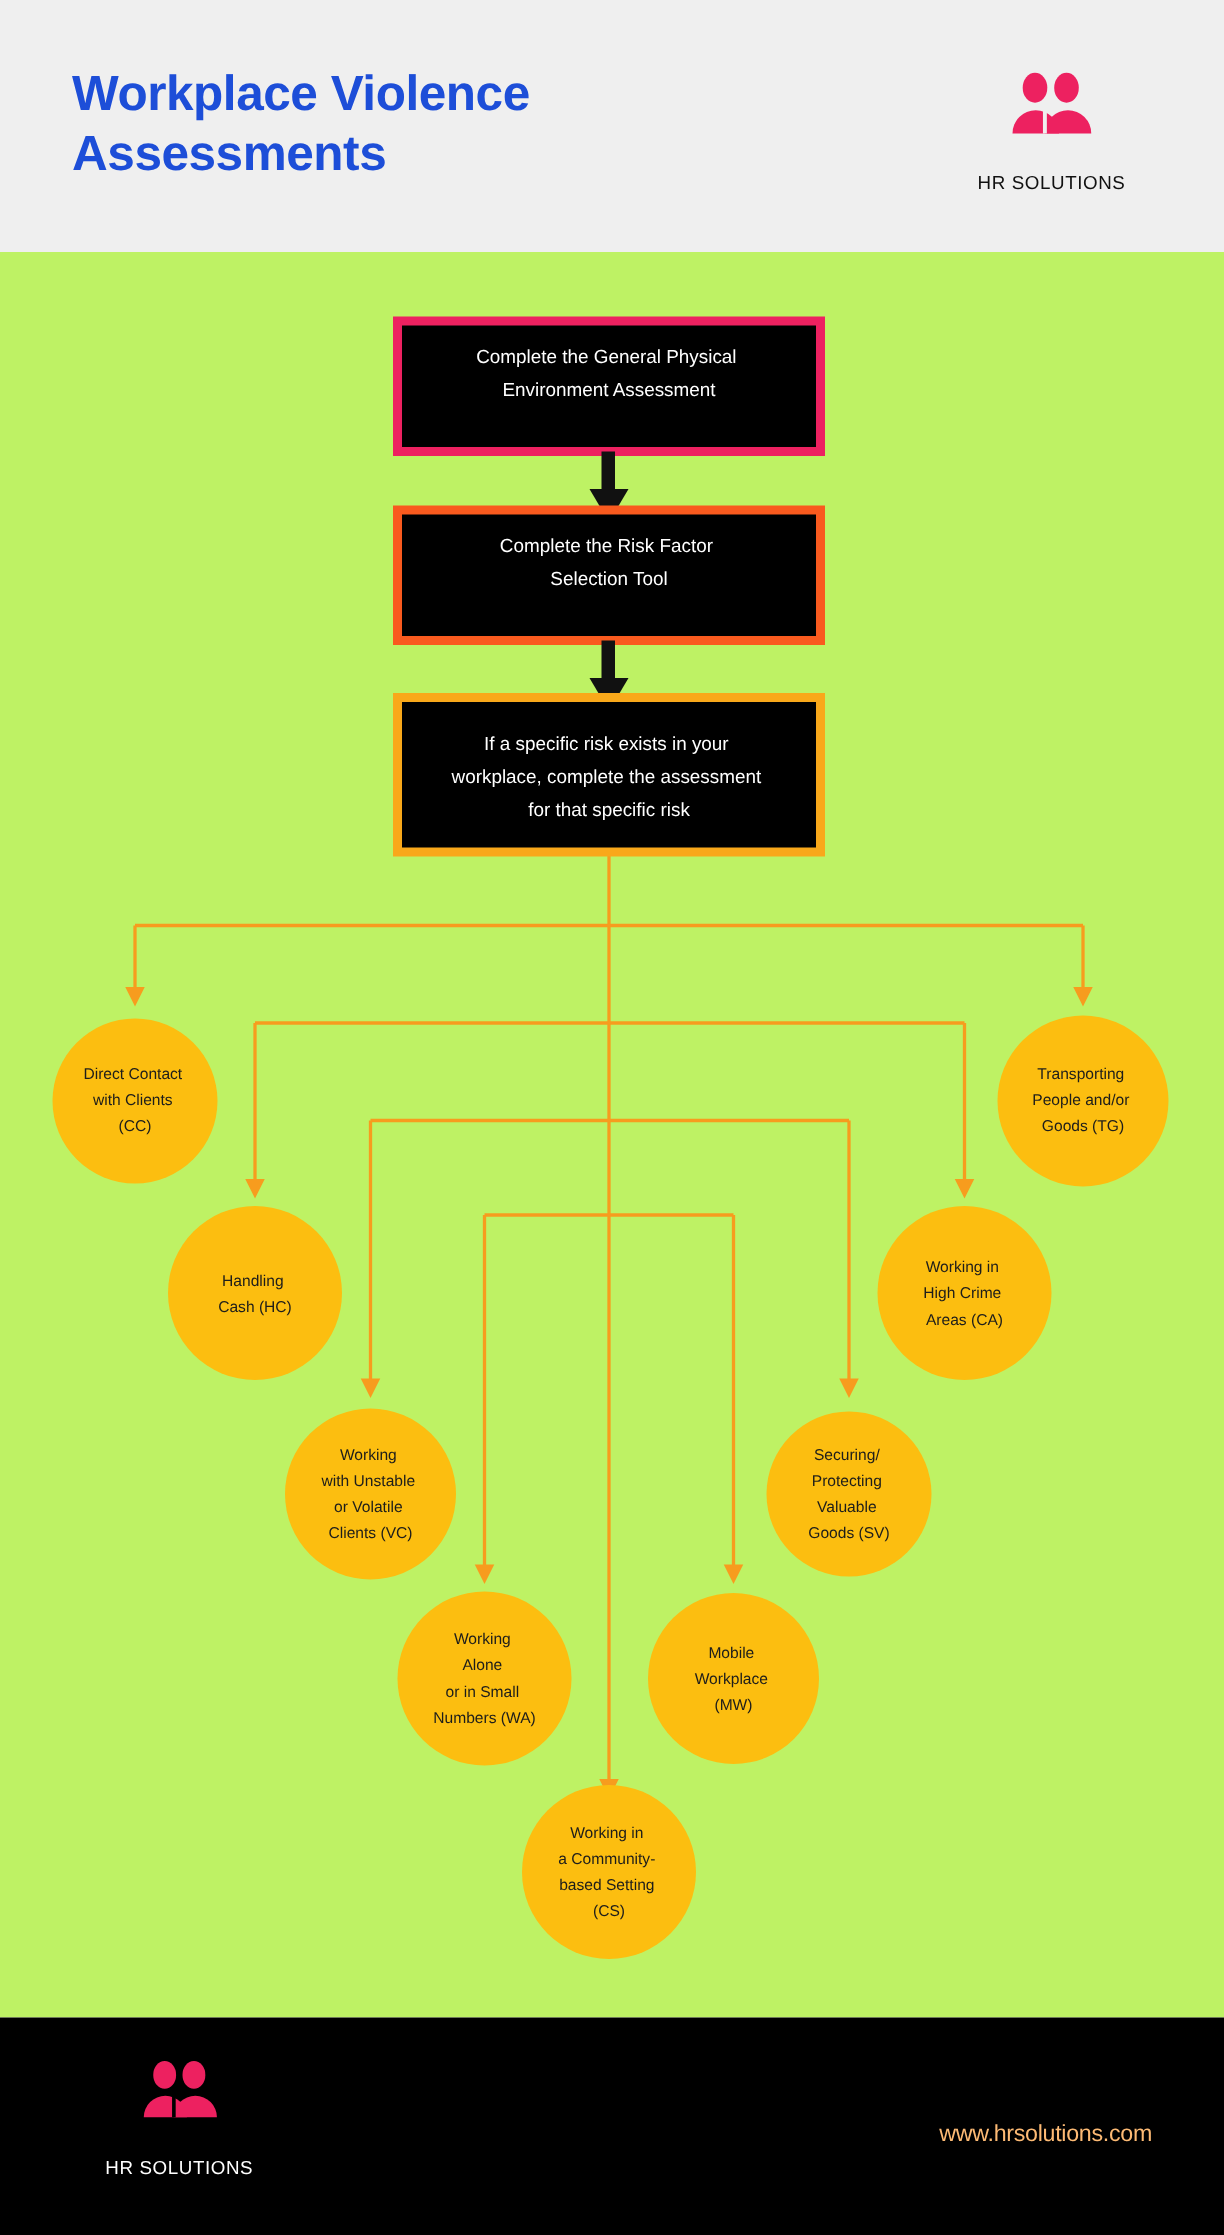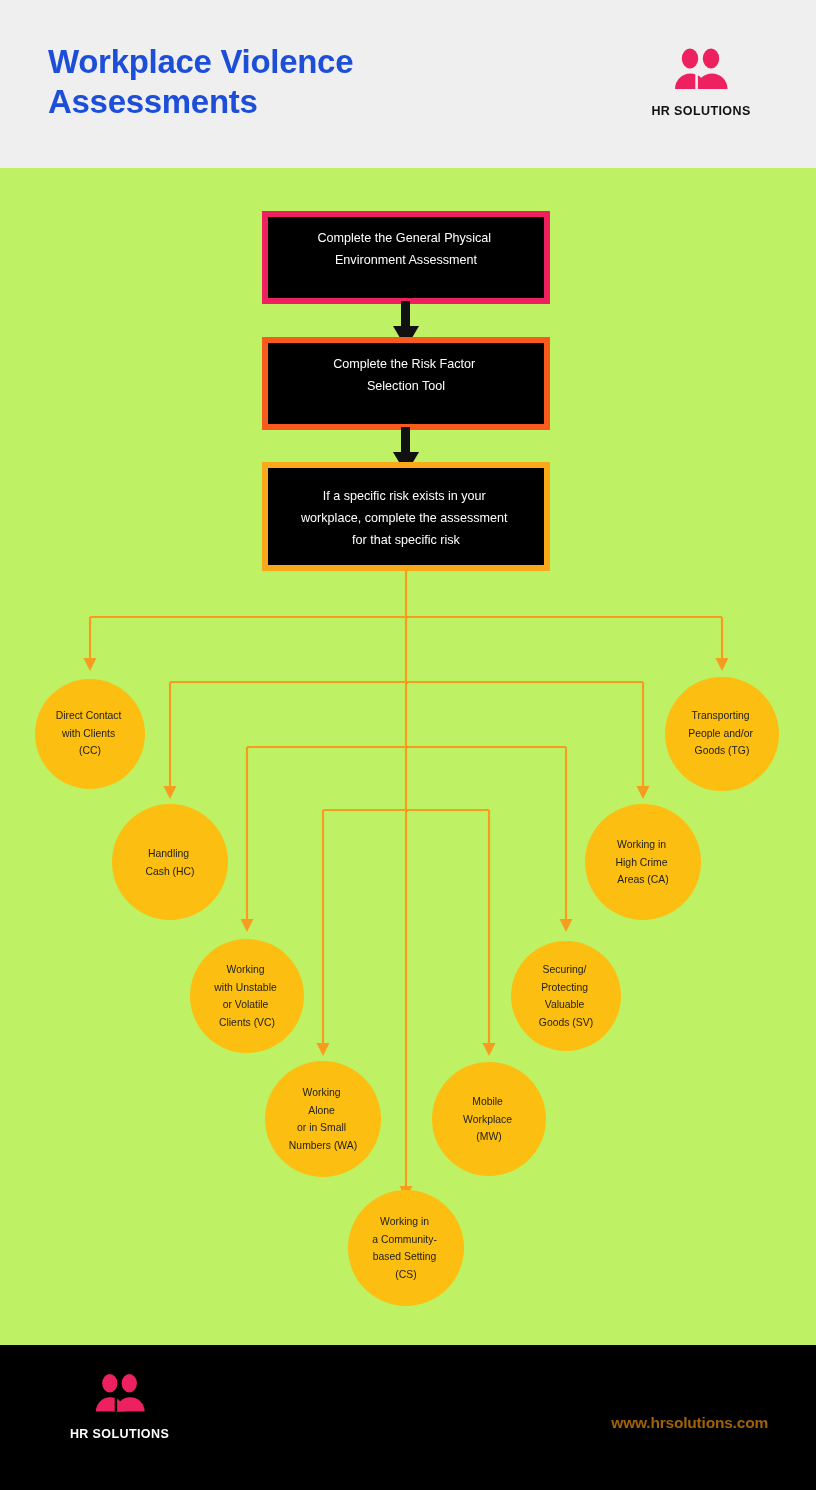--- a/index.html
+++ b/index.html
@@ -38,23 +38,23 @@
   }
   .header-brand {
     position: absolute;
     right: 50px; top: 48px;
     width: 130px;
     text-align: center;
   }
   .brand-mark { display:block; margin: 0 auto; }
   .brand-name {
     display: block;
-    margin-top: 14px;
+    margin-top: 25px;
     font-size: 12.5px;
-    font-weight: bold;
+    font-weight: normal;
     letter-spacing: 0.4px;
     color: #111111;
   }
 
   
   .diagram {
     position: absolute;
     left: 0; top: 168px;
     width: 816px;
     height: 1177px;
@@ -85,22 +85,22 @@
     left: 52px; top: 28px;
     width: 135px;
     text-align: center;
   }
   .footer-brand .brand-name { color: #ffffff; font-size: 12.5px; }
   .footer-url {
     position: absolute;
     right: 48px; top: 69px;
     font-family: "Liberation Sans Narrow", "Liberation Sans", sans-serif;
     font-size: 15.5px;
-    font-weight: bold;
-    color: #a16207;
+    font-weight: normal;
+    color: #fdba74;
     letter-spacing: -0.2px;
   }
 </style>
 </head>
 <body>
 
 <div class="header">
   <div class="header-title">Workplace Violence
 Assessments</div>
 

